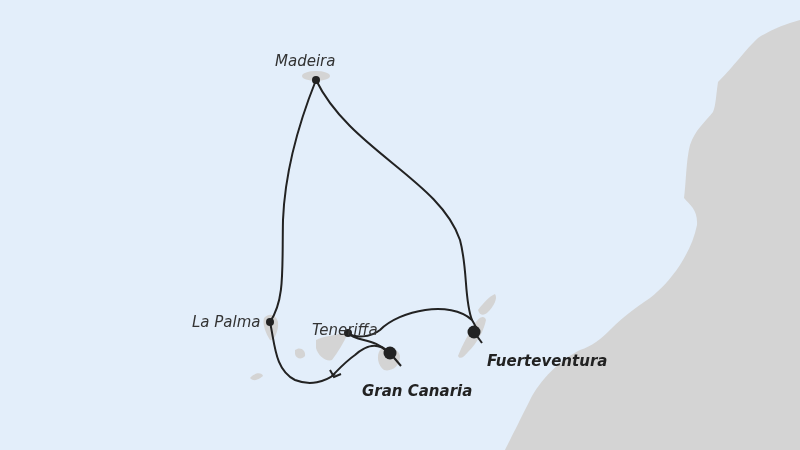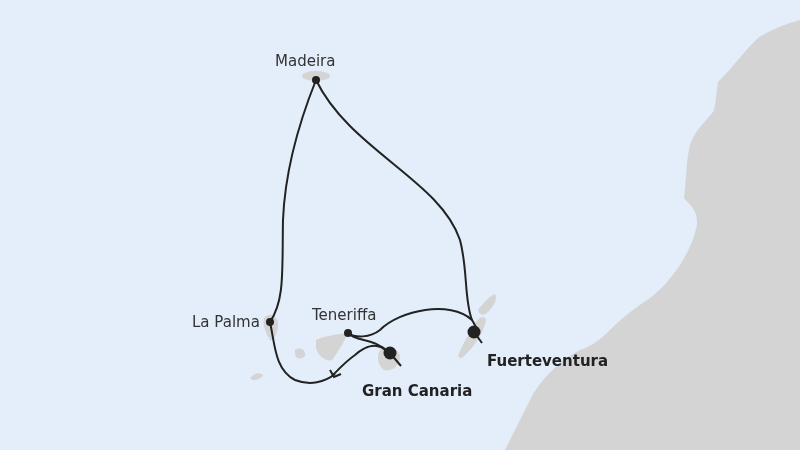--- a/index.html
+++ b/index.html
@@ -1,17 +1,17 @@
 <!DOCTYPE html>
 <html><head>
 <meta charset="utf-8">
 <style>
   html,body{margin:0;padding:0;}
   body{width:800px;height:450px;overflow:hidden;background:#e3eefa;font-family:"DejaVu Sans","Liberation Sans",sans-serif;}
-  #map{position:relative;width:800px;height:450px;}
+  #map{position:relative;width:800px;height:450px;font-style:italic;}
   svg{position:absolute;left:0;top:0;}
   .lbl{position:absolute;font-size:15px;color:#333;white-space:nowrap;}
   .lbl.bold{font-weight:bold;color:#222;}
 </style>
 </head>
 <body>
 
 <div id="map">
   <svg width="800" height="450" viewBox="0 0 800 450">
 
@@ -40,16 +40,16 @@
 
     <circle cx="316" cy="80" r="4" fill="#222"></circle>
     <circle cx="270" cy="322" r="4" fill="#222"></circle>
     <circle cx="348" cy="333" r="4" fill="#222"></circle>
     <circle cx="390" cy="353" r="6.5" fill="#222"></circle>
     <circle cx="474" cy="332" r="6.5" fill="#222"></circle>
   </svg>
 
   <span class="lbl" style="left:275px;top:52px;">Madeira</span>
   <span class="lbl" style="left:192px;top:313px;">La Palma</span>
-  <span class="lbl" style="left:312px;top:306px;">Teneriffa</span>
+  <span class="lbl" style="left:312px;top:321px;">Teneriffa</span>
   <span class="lbl bold" style="left:487px;top:352px;">Fuerteventura</span>
   <span class="lbl bold" style="left:362px;top:382px;">Gran Canaria</span>
 </div>
 
 </body></html>

